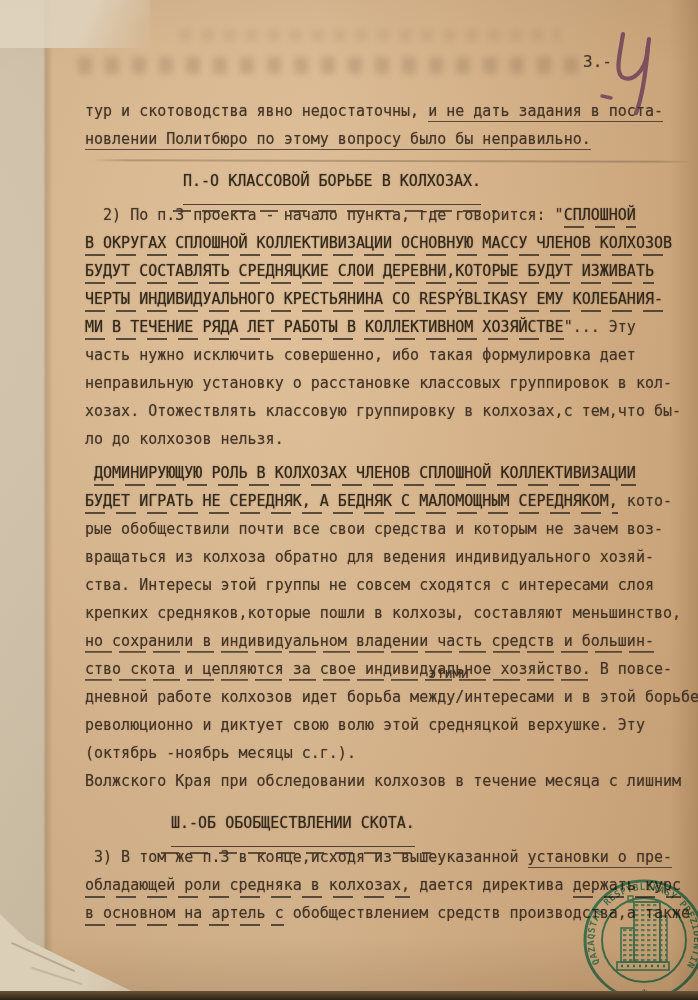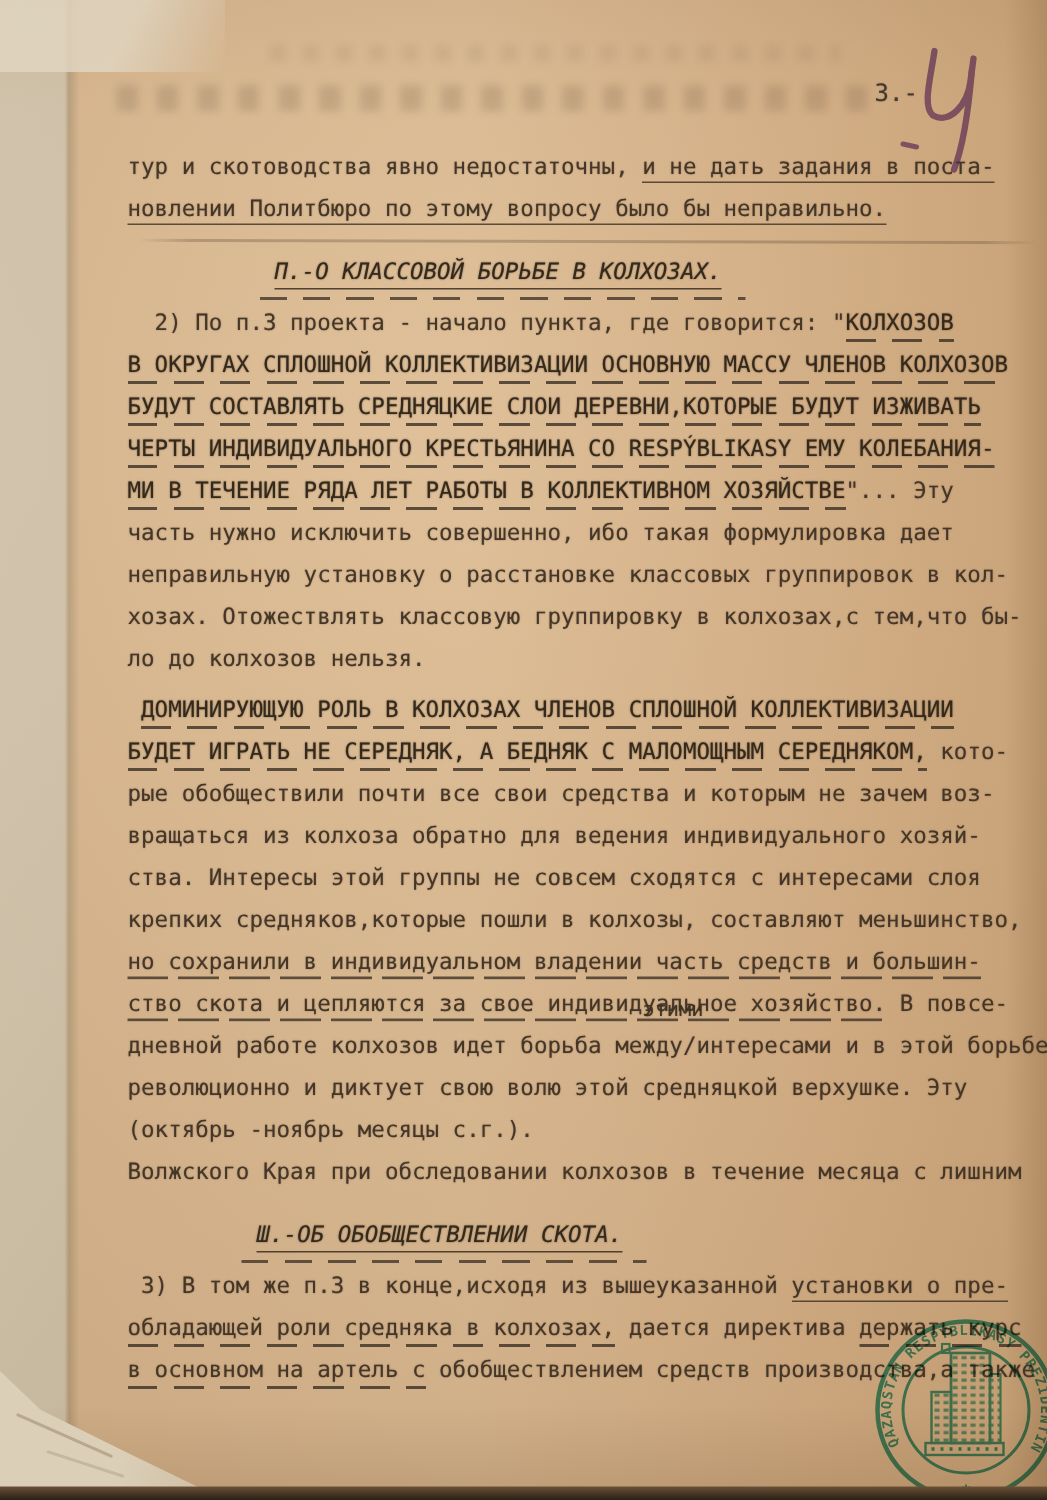--- a/index.html
+++ b/index.html
@@ -39,21 +39,21 @@
   .gap-md{margin-top:14px;}
   .h-row{margin-bottom:6px;}
   .h-row.h1{padding-left:98px;}
   .h-row.h2{padding-left:86px;}
   .caps{color:rgba(50,39,26,.97);text-shadow:0 0 1.2px rgba(50,39,26,.7);}
   .u-solid{border-bottom:1.5px solid rgba(62,50,38,.82);padding-bottom:1px;text-align:center;}
   .u-dash{padding-bottom:4px;background-image:repeating-linear-gradient(90deg,rgba(62,50,38,.82) 0 20px,transparent 20px 31px);
     background-size:100% 2px;background-position:0 100%;background-repeat:no-repeat;}
   .u-word{padding-bottom:3px;background-image:repeating-linear-gradient(90deg,rgba(62,50,38,.8) 0 27px,transparent 27px 34px);
     background-size:100% 1.8px;background-position:0 100%;background-repeat:no-repeat;}
-  .u-hsolid{position:relative;border-bottom:1.8px solid rgba(55,44,30,.85);padding-bottom:2px;font-style:italic;}
+  .u-hsolid{position:relative;border-bottom:1.8px solid rgba(55,44,30,.85);padding-bottom:14px;}
   .u-hsolid::after{content:'';position:absolute;left:-10px;right:-16px;bottom:-8px;height:2px;
     background:repeating-linear-gradient(90deg,rgba(62,50,38,.78) 0 18px,transparent 18px 29px);}
   .ins-anchor{position:relative;display:inline-block;width:0;height:0;vertical-align:baseline;}
   .ins{position:absolute;left:-36px;bottom:15px;font-size:13.5px;white-space:pre;color:rgba(60,47,33,.92);}
   .stamp{position:absolute;left:562px;top:858px;opacity:.84;mix-blend-mode:multiply;}
   .handnum-svg{opacity:.88;mix-blend-mode:multiply;}
 </style>
 </head>
 <body>
 
@@ -75,21 +75,21 @@
         <path d="M 55,20 C 53,44 49,72 43,87"></path>
         <path d="M 9,70 L 18,72" stroke-width="3.4"></path>
       </g>
     </svg>
   </div>
 
   <div class="text">
       <div class="row"><span class="">тур и скотоводства явно недостаточны, </span><span class="u-solid">и не дать задания в поста-</span></div>
       <div class="row"><span class="u-solid">новлении Политбюро по этому вопросу было бы неправильно.</span></div>
       <div class="row h-row h1 gap-md"><span class="u-hsolid caps">П.-О КЛАССОВОЙ БОРЬБЕ В КОЛХОЗАХ.</span></div>
-      <div class="row gap-sm"><span class="">  2) По п.3 проекта - начало пункта, где говорится: "</span><span class="u-dash caps">КОЛХОЗОВ</span></div>
+      <div class="row gap-sm"><span class="">  2) По п.3 проекта - начало пункта, где говорится: "</span><span class="u-dash caps">СПЛОШНОЙ</span></div>
       <div class="row"><span class="u-dash caps">В ОКРУГАХ СПЛОШНОЙ КОЛЛЕКТИВИЗАЦИИ ОСНОВНУЮ МАССУ ЧЛЕНОВ КОЛХОЗОВ</span></div>
       <div class="row"><span class="u-dash caps">БУДУТ СОСТАВЛЯТЬ СРЕДНЯЦКИЕ СЛОИ ДЕРЕВНИ,КОТОРЫЕ БУДУТ ИЗЖИВАТЬ</span></div>
       <div class="row"><span class="u-dash caps">ЧЕРТЫ ИНДИВИДУАЛЬНОГО КРЕСТЬЯНИНА СО RESPÝBLIKASY ЕМУ КОЛЕБАНИЯ-</span></div>
       <div class="row"><span class="u-dash caps">МИ В ТЕЧЕНИЕ РЯДА ЛЕТ РАБОТЫ В КОЛЛЕКТИВНОМ ХОЗЯЙСТВЕ</span><span class="">"... Эту</span></div>
       <div class="row"><span class="">часть нужно исключить совершенно, ибо такая формулировка дает</span></div>
       <div class="row"><span class="">неправильную установку о расстановке классовых группировок в кол-</span></div>
       <div class="row"><span class="">хозах. Отожествлять классовую группировку в колхозах,с тем,что бы-</span></div>
       <div class="row"><span class="">ло до колхозов нельзя.</span></div>
       <div class="row gap-sm"><span class=""> </span><span class="u-dash caps">ДОМИНИРУЮЩУЮ РОЛЬ В КОЛХОЗАХ ЧЛЕНОВ СПЛОШНОЙ КОЛЛЕКТИВИЗАЦИИ</span></div>
       <div class="row"><span class="u-dash caps">БУДЕТ ИГРАТЬ НЕ СЕРЕДНЯК, А БЕДНЯК С МАЛОМОЩНЫМ СЕРЕДНЯКОМ,</span><span class=""> кото-</span></div>

